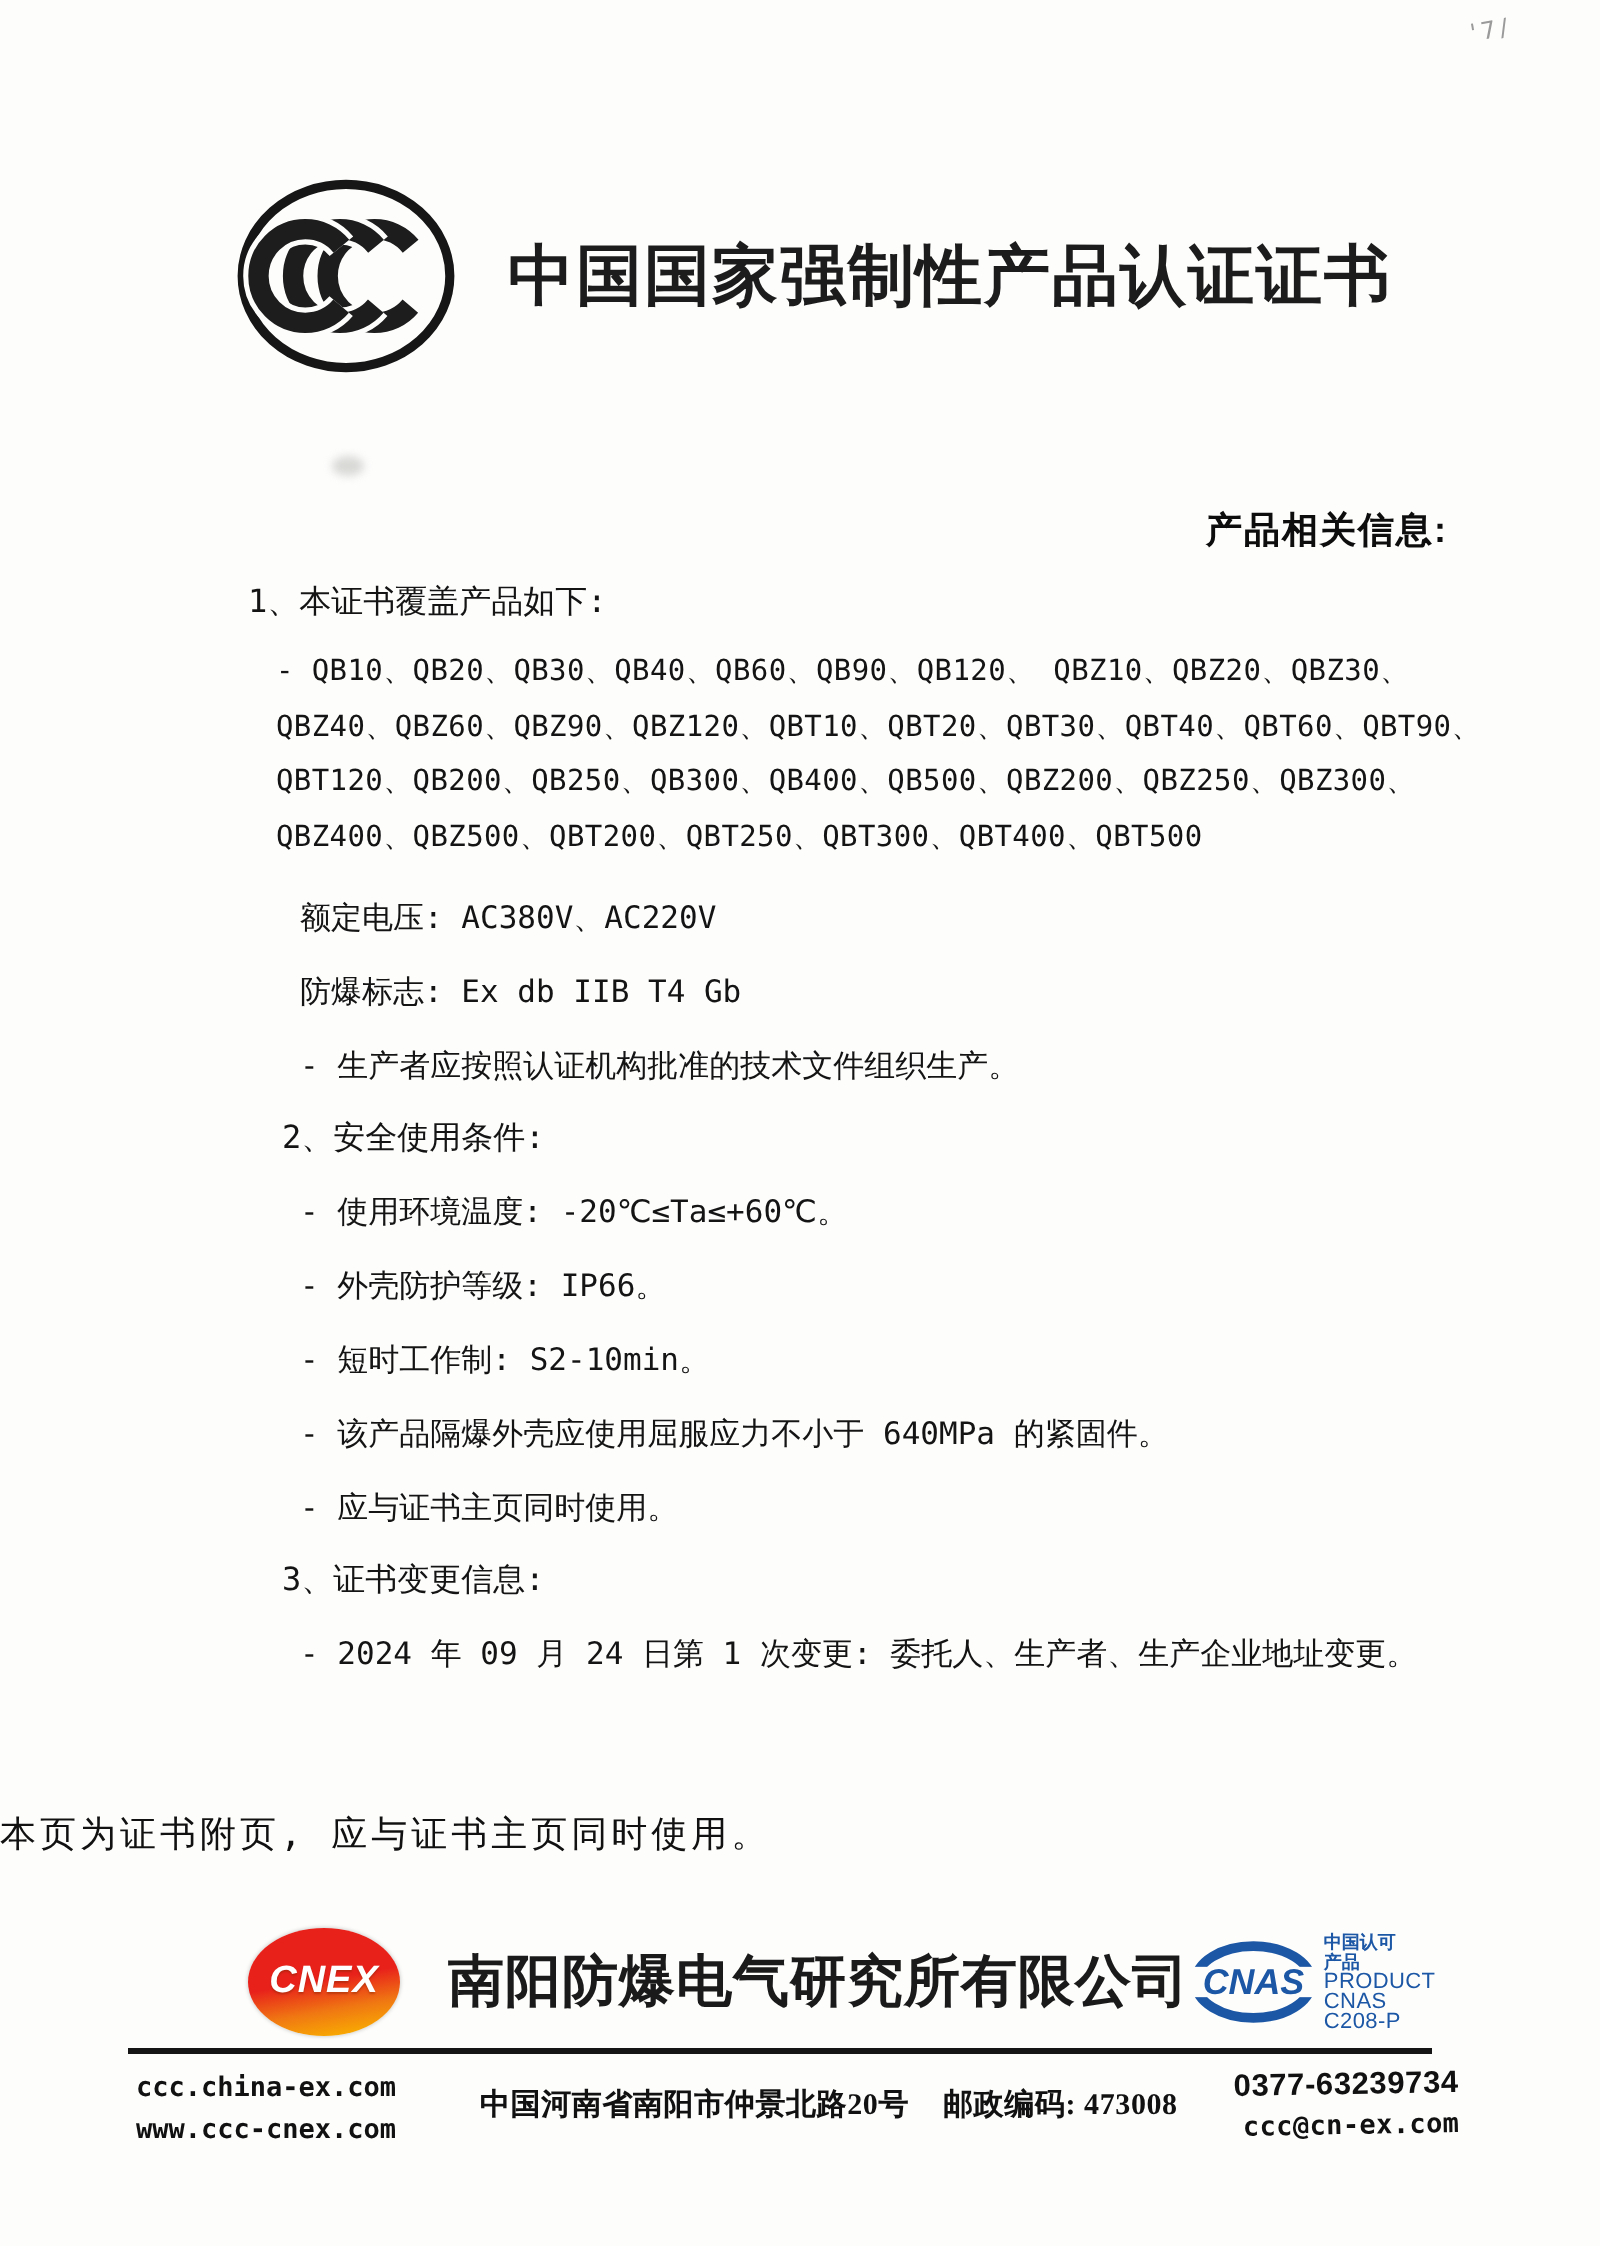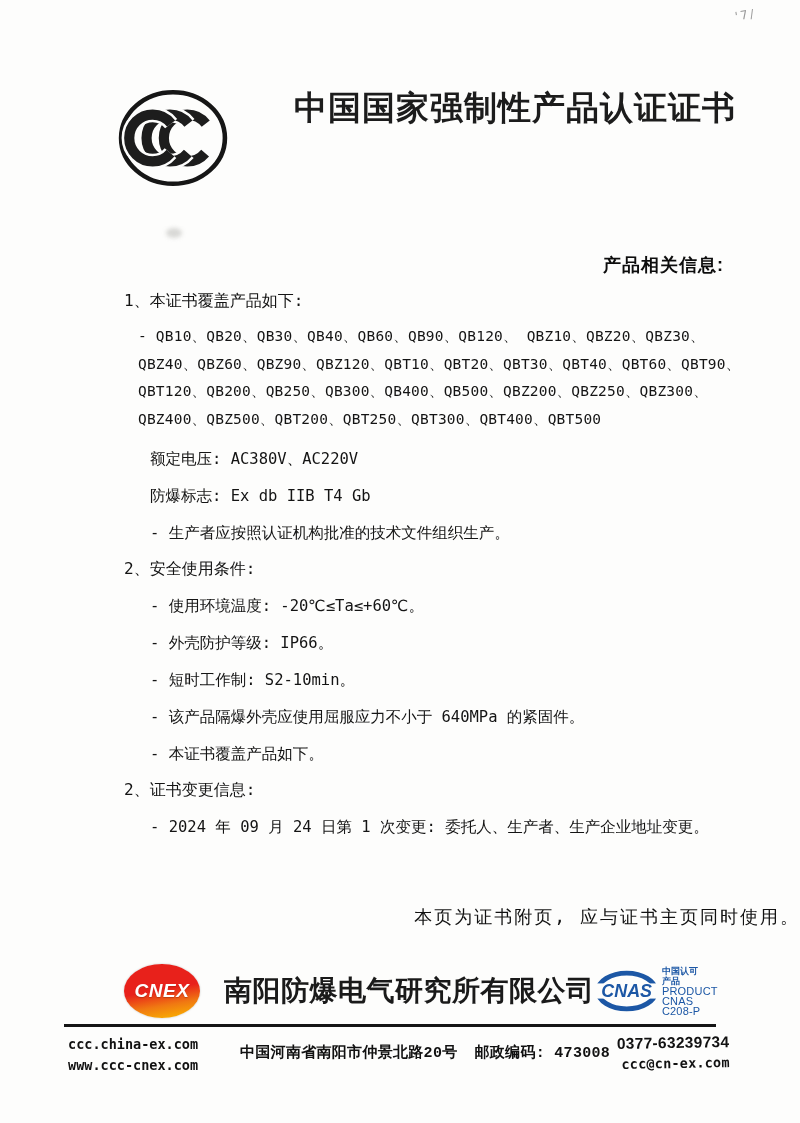--- a/index.html
+++ b/index.html
@@ -12,43 +12,43 @@
   .corner-mark{
     position:absolute;top:8px;right:44px;color:#9a9a9a;font-size:12px;
     transform:rotate(-10deg);letter-spacing:2px;
     font-family:"DejaVu Sans",sans-serif;
   }
   .smudge{
     position:absolute;left:166px;top:228px;width:16px;height:10px;border-radius:50%;
     background:#c9c9c6;filter:blur(2px);opacity:.7;
   }
   
-  .header{position:absolute;top:86px;left:116px;display:flex;align-items:flex-start;gap:40px;}
+  .header{position:absolute;top:86px;left:116px;display:flex;align-items:center;}
   .ccc-logo{width:114px;height:104px;flex:0 0 auto;}
   .doc-title{
     margin-left:24px;font-size:33px;font-weight:600;letter-spacing:1px;white-space:nowrap;
     font-family:"Liberation Sans",sans-serif;color:#1c1c1c;
   }
   
   .cert-block{position:absolute;top:191px;left:0;width:800px;text-align:center;font-weight:700;color:#0d0d0d;}
   .cert-line1{font-size:20px;transform:translateX(26px);letter-spacing:.5px;}
   .cert-line2{font-size:19px;margin-top:12px;transform:translateX(22px);letter-spacing:.5px;}
   
   .body{position:absolute;top:253px;left:124px;width:600px;color:#141414;}
   .info-heading{
     font-size:18px;font-weight:700;letter-spacing:1px;color:#0d0d0d;
     font-family:"Liberation Sans",sans-serif;
     text-align:right;
   }
   .sec-title{margin-top:13px;font-size:16px;line-height:22px;}
   .product-list{margin:11px 0 0 14px;font-size:14.5px;line-height:27.5px;white-space:nowrap;letter-spacing:.2px;}
   .item{margin:15px 0 0 26px;font-size:15.5px;line-height:22px;white-space:nowrap;}
-  .sec-gap{margin-top:14px;}
+  .sec-gap{margin-top:14px;margin-left:17px;}
   
-  .notice{position:absolute;top:905px;left:0;width:800px;text-align:right;font-size:18px;letter-spacing:2px;color:#111;}
+  .notice{position:absolute;top:905px;left:0;width:800px;text-align:left;font-size:18px;letter-spacing:2px;color:#111;}
   
   .org-row{position:absolute;top:958px;left:124px;width:600px;height:66px;display:flex;align-items:center;}
   .cnex-logo{
     width:76px;height:54px;border-radius:50%;flex:0 0 auto;
     background:linear-gradient(170deg,#e8211b 0%,#e8211b 48%,#f07812 72%,#f8a902 92%);
     display:flex;align-items:center;justify-content:center;
     box-shadow:0 0 2px rgba(0,0,0,.25);
     text-align:center;
   }
   .cnex-text{
@@ -61,21 +61,21 @@
   }
   .cnas-block{margin-left:auto;display:flex;align-items:center;}
   .cnas-mark{width:72px;height:50px;}
   .cnas-caption{margin-left:4px;color:#1c57a5;font-family:"Liberation Sans",sans-serif;}
   .cnas-caption .cn{font-size:9px;font-weight:700;line-height:10px;}
   .cnas-caption .en{font-size:11px;font-weight:400;line-height:10px;letter-spacing:.2px;}
   
   .rule{position:absolute;top:1024px;left:64px;width:652px;height:3px;background:#151515;}
   .contact-row{position:absolute;top:1034px;left:68px;width:662px;display:flex;align-items:flex-start;color:#111;}
   .websites{width:172px;font-size:13.5px;font-weight:700;line-height:21px;white-space:nowrap;}
-  .addr-col{display:flex;align-items:baseline;margin-top:9px;font-family:Liberation Mono, monospace;font-weight:700;white-space:nowrap;}
+  .addr-col{display:flex;align-items:baseline;margin-top:9px;font-family:Liberation Serif, serif;font-weight:700;white-space:nowrap;}
   .addr{font-size:15px;letter-spacing:.3px;}
   .postcode{font-size:15px;margin-left:17px;letter-spacing:.3px;}
   .phone-col{margin-left:auto;text-align:right;transform:rotate(-1deg);}
   .phone{font-size:15.5px;font-weight:700;font-family:"Liberation Sans",sans-serif;letter-spacing:.3px;}
   .email{font-size:13.5px;font-weight:700;margin-top:3px;letter-spacing:.2px;}
 </style>
 </head>
 <body>
 
 <div class="page">
@@ -111,23 +111,23 @@
     </div>
     <div class="item">额定电压: AC380V、AC220V</div>
     <div class="item">防爆标志: Ex db IIB T4 Gb</div>
     <div class="item">- 生产者应按照认证机构批准的技术文件组织生产。</div>
 
     <div class="sec-title sec-gap">2、安全使用条件:</div>
     <div class="item">- 使用环境温度: -20℃≤Ta≤+60℃。</div>
     <div class="item">- 外壳防护等级: IP66。</div>
     <div class="item">- 短时工作制: S2-10min。</div>
     <div class="item">- 该产品隔爆外壳应使用屈服应力不小于 640MPa 的紧固件。</div>
-    <div class="item">- 本证书覆盖产品如下。</div>
+    <div class="item">- 应与证书主页同时使用。</div>
 
-    <div class="sec-title sec-gap">2、证书变更信息:</div>
+    <div class="sec-title sec-gap">3、证书变更信息:</div>
     <div class="item">- 2024 年 09 月 24 日第 1 次变更: 委托人、生产者、生产企业地址变更。</div>
   </div>
 
   <div class="notice">本页为证书附页, 应与证书主页同时使用。</div>
 
   <div class="org-row">
     <div class="cnex-logo">
       <span class="cnex-text">CNEX</span>
     </div>
     <div class="company">南阳防爆电气研究所有限公司</div>

